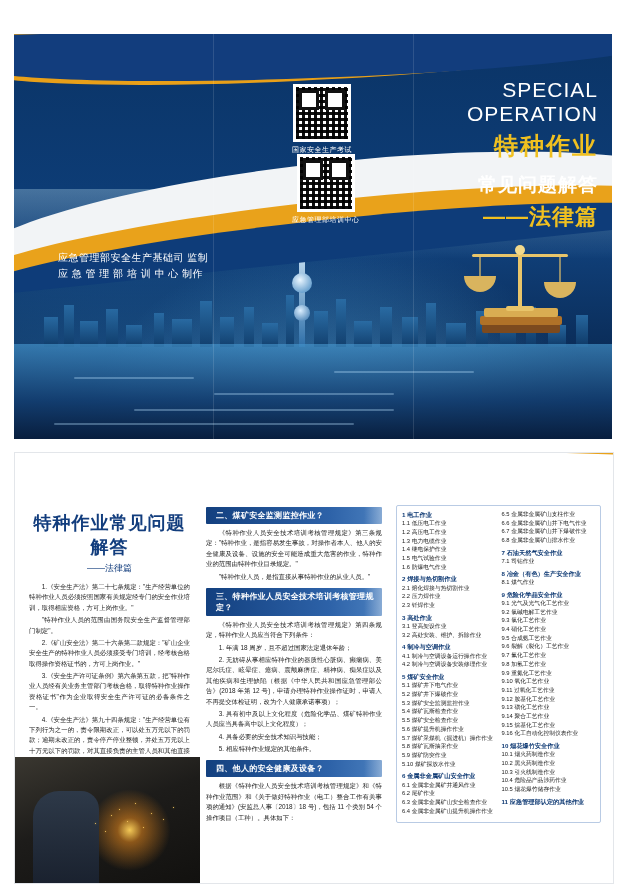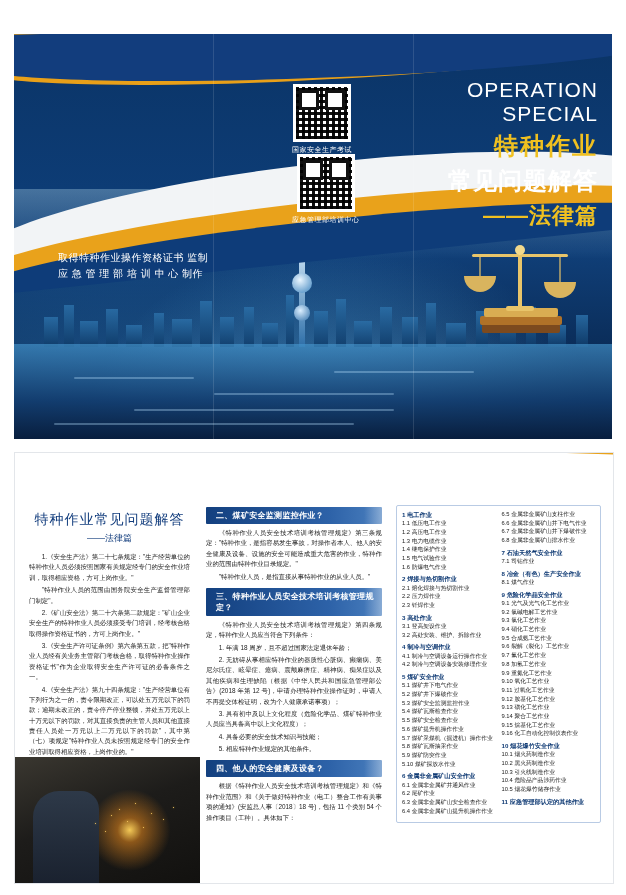--- a/index.html
+++ b/index.html
@@ -223,23 +223,23 @@
   }
   .sp-cn1 {
     color: #f0c020;
     font-size: 24px;
     font-weight: bold;
     margin-top: 5px;
     letter-spacing: 2px;
   }
   .sp-cn2 {
     color: #ffffff;
-    font-size: 24px;
+    font-size: 19px;
     font-weight: bold;
-    margin-top: 3px;
+    margin-top: 10px;
     letter-spacing: 1px;
   }
   .sp-cn3 {
     color: #f0c020;
     font-size: 22px;
     font-weight: bold;
     margin-top: 4px;
     letter-spacing: 1px;
   }
   
@@ -318,22 +318,22 @@
   .col {
     position: relative;
     box-sizing: border-box;
   }
   .col1 { width: 185px; padding: 6px 10px 0 14px; }
   .col2 { width: 190px; padding: 6px 8px 0 6px; }
   .col3 { width: 223px; padding: 6px 12px 0 6px; }
 
   .doc-title {
     text-align: center;
-    font-size: 14px;
-    font-weight: normal;
+    font-size: 18px;
+    font-weight: bold;
     color: #123d7d;
     margin-top: 18px;
     letter-spacing: 1px;
   }
   .doc-sub {
     text-align: center;
     font-size: 9px;
     color: #123d7d;
     margin-top: 3px;
     margin-bottom: 7px;
@@ -492,29 +492,29 @@
     <div class="qr-block" style="left:278px; top:70px;">
       <div class="qr"></div>
       <div class="qr-cap">国家安全生产考试</div>
     </div>
     <div class="qr-block" style="left:278px; top:140px;">
       <div class="qr"></div>
       <div class="qr-cap">应急管理部培训中心</div>
     </div>
 
     <div class="headline">
+      <div class="sp-en">SPECIAL</div>
       <div class="sp-en">OPERATION</div>
-      <div class="sp-en">SPECIAL</div>
       <div class="sp-cn1">特种作业</div>
       <div class="sp-cn2">常见问题解答</div>
       <div class="sp-cn3">——法律篇</div>
     </div>
 
     <div class="credits">
-      <div>取得特种作业操作资格证书 监制</div>
+      <div>应急管理部安全生产基础司 监制</div>
       <div>应 急 管 理 部 培 训 中 心 制作</div>
     </div>
 
     <div class="justice">
       <svg width="130" height="118" viewBox="0 0 130 118">
 
         <rect x="28" y="92" width="78" height="9" rx="2" fill="#7c4a1e"></rect>
         <rect x="26" y="84" width="82" height="9" rx="2" fill="#b07228"></rect>
         <rect x="30" y="76" width="74" height="9" rx="2" fill="#d9ad52"></rect>
 

